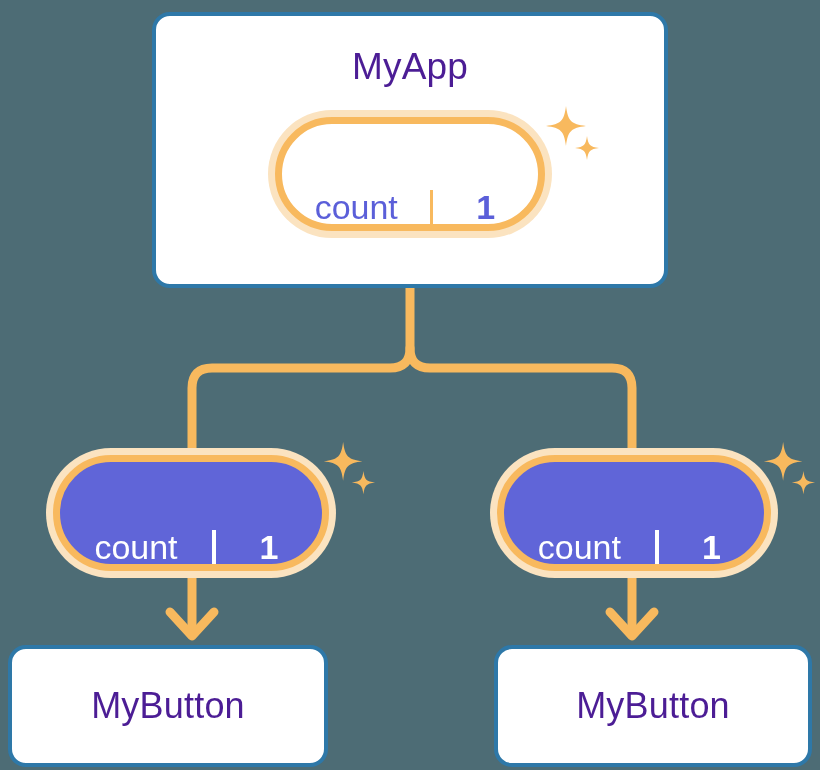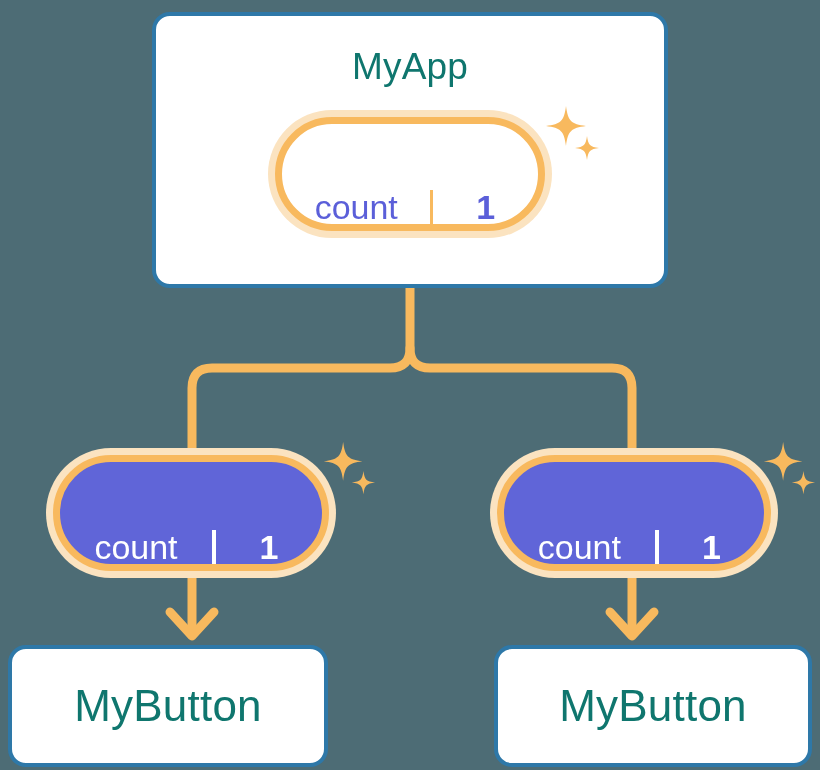--- a/index.html
+++ b/index.html
@@ -29,21 +29,21 @@
 
   
   .card {
     position: absolute;
     background: #ffffff;
     border: 4px solid #2e78a8;
     border-radius: 18px;
     box-sizing: border-box;
   }
   .card-title {
-    color: #0f766e;
+    color: #4c1d95;
     font-size: 37px;
     font-weight: 400;
     letter-spacing: 0.2px;
     text-align: center;
     white-space: nowrap;
   }
   #card-app {
     left: 152px;
     top: 12px;
     width: 516px;
@@ -61,21 +61,21 @@
   }
   #card-button-left {
     left: 8px;
     width: 320px;
   }
   #card-button-right {
     left: 494px;
     width: 318px;
   }
   .card-button .card-title {
-    font-size: 44px;
+    font-size: 36px;
   }
 
   
   .pill {
     position: absolute;
     box-sizing: border-box;
     display: flex;
     align-items: stretch;
     border-radius: 999px;
     background: #fbe3c0;          

